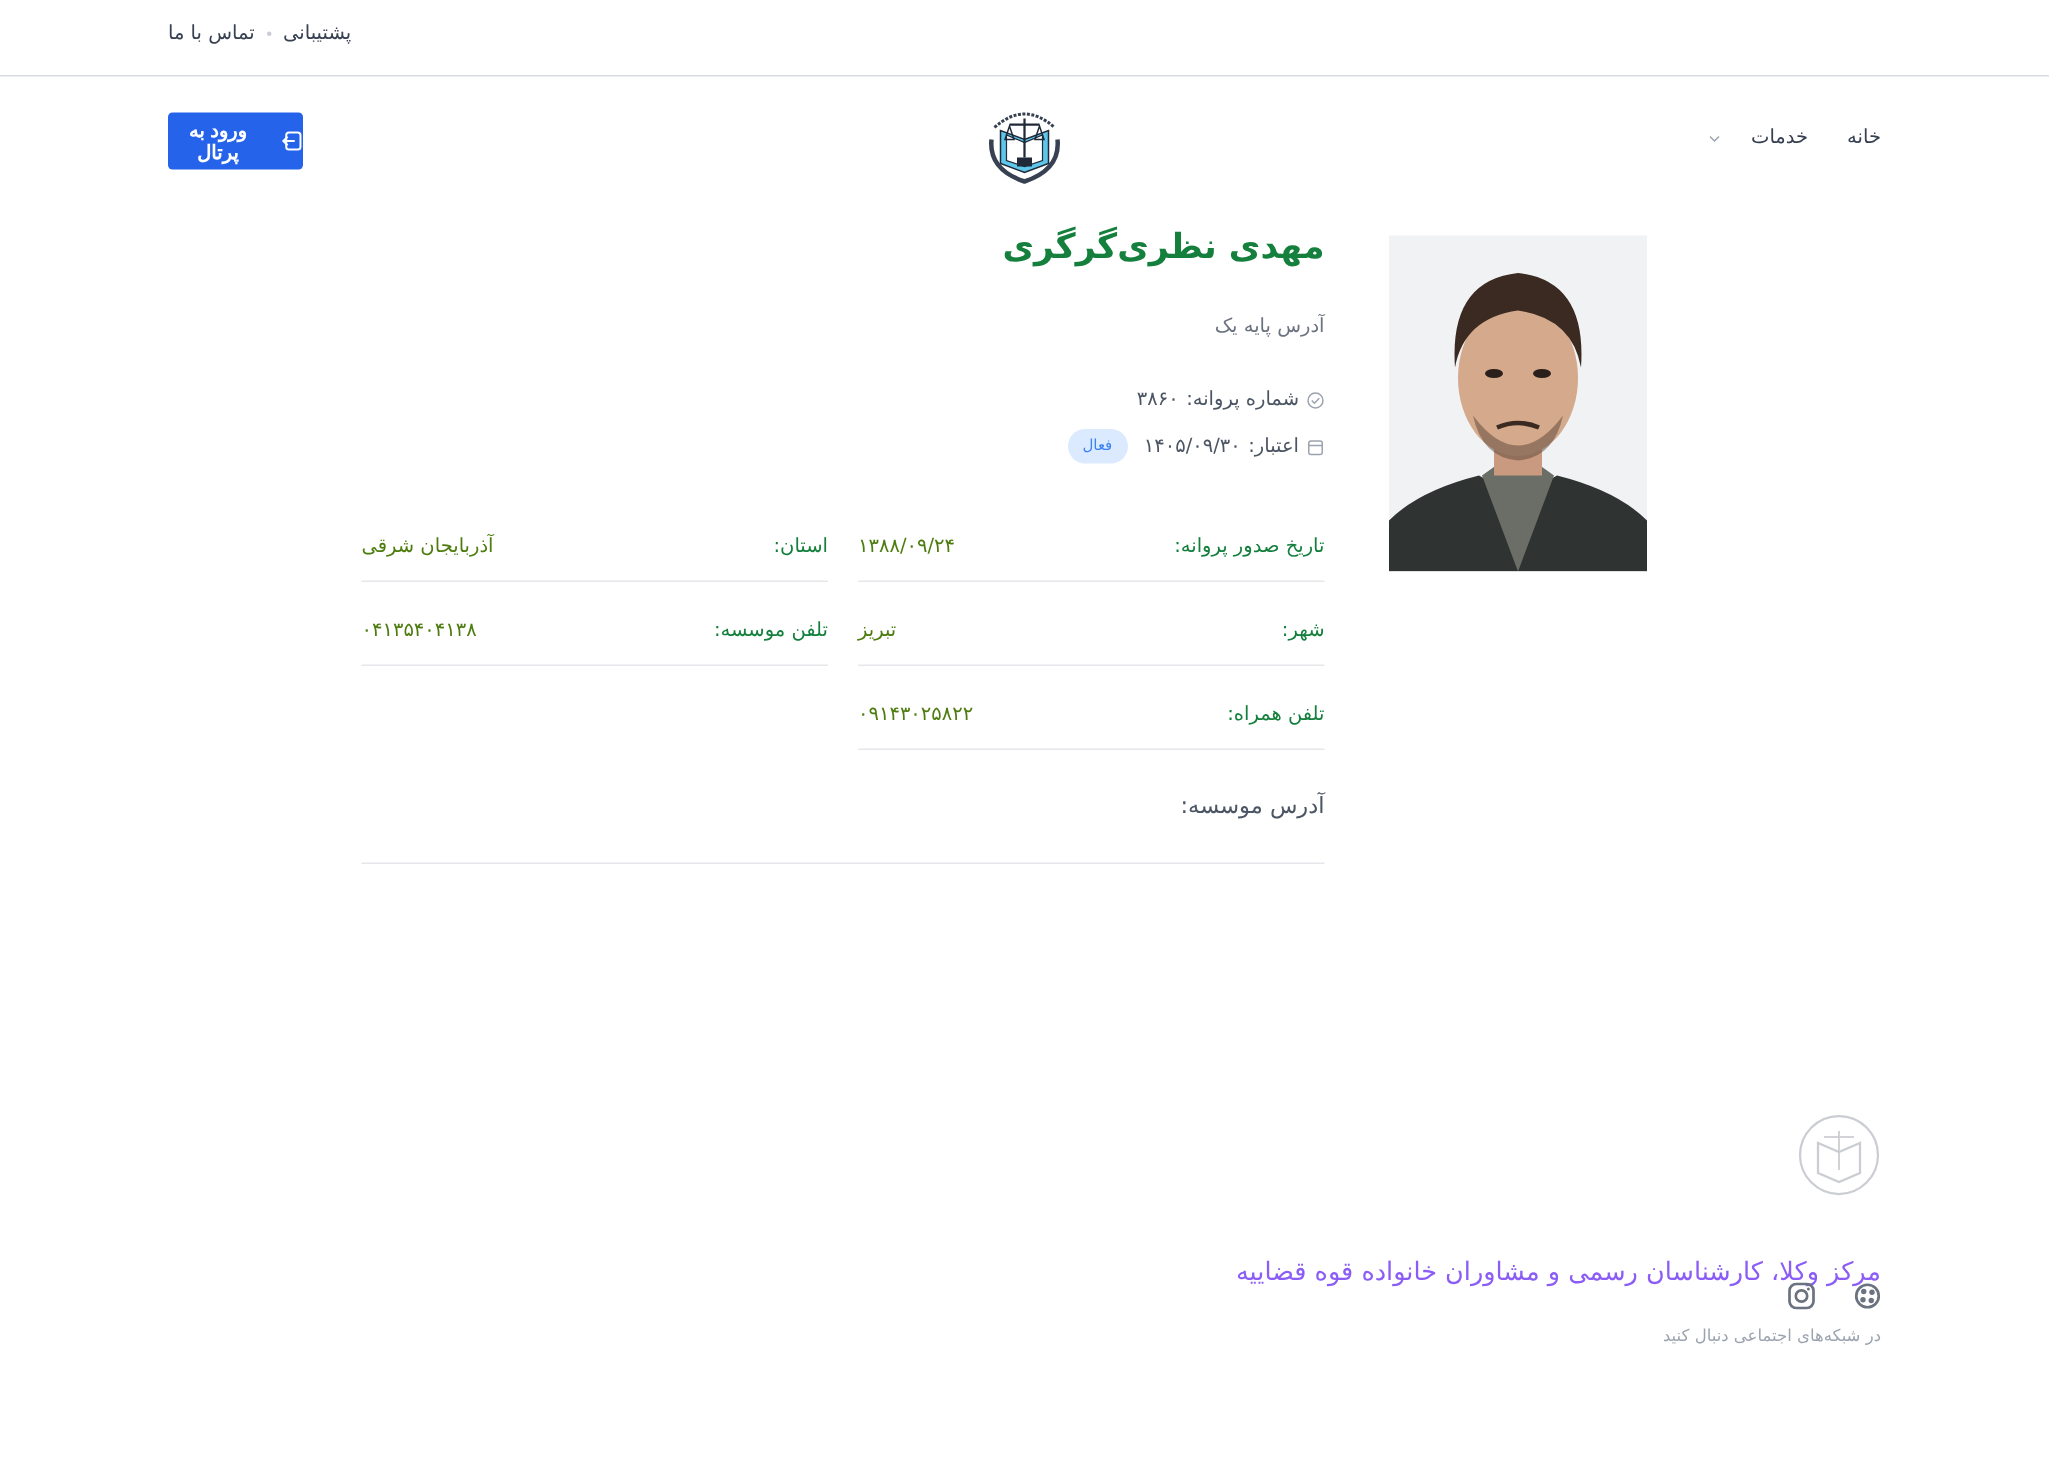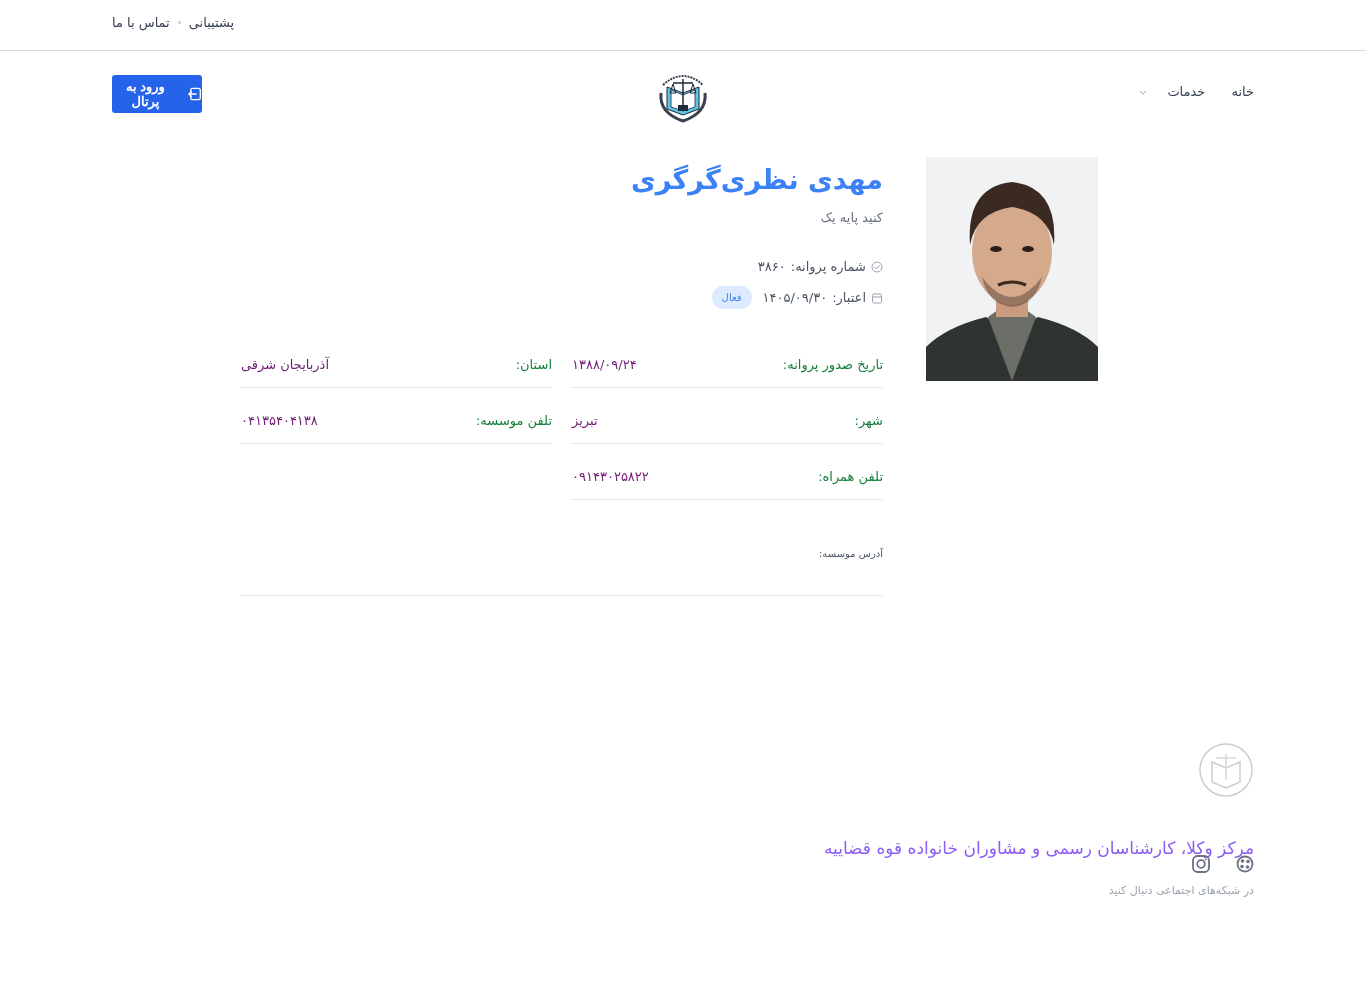--- a/index.html
+++ b/index.html
@@ -15,38 +15,38 @@
     
     .nav { position: absolute; right: 112px; top: 84px; display: flex; align-items: center; gap: 26px; font-size: 13px; color: #374151; }
     .nav .item { display: flex; align-items: center; gap: 19px; cursor: pointer; }
     .nav .chev { width: 10px; height: 10px; }
     .logo { position: absolute; left: 653px; top: 63px; width: 60px; height: 62px; }
     .portal-btn { position: absolute; left: 112px; top: 75px; width: 90px; height: 38px; background: #2563eb; border-radius: 3px; color: #fff; display: flex; align-items: center; justify-content: center; gap: 8px; font-size: 13px; font-weight: bold; cursor: pointer; border: none; }
     .portal-btn svg { width: 16px; height: 16px; }
 
     
     .photo { position: absolute; left: 926px; top: 157px; width: 172px; height: 224px; background: #f3f4f6; overflow: hidden; }
-    .name { position: absolute; right: 483px; top: 164px; font-size: 27px; font-weight: bold; color: #3b82f6; white-space: nowrap; }
+    .name { position: absolute; right: 483px; top: 152px; font-size: 23px; font-weight: bold; color: #15803d; white-space: nowrap; }
     .rank { position: absolute; right: 483px; top: 210px; font-size: 13px; color: #6b7280; }
     .meta { position: absolute; right: 483px; font-size: 13px; color: #4b5563; display: flex; align-items: center; gap: 5px; }
     .meta svg { width: 12px; height: 12px; }
     .meta1 { top: 259px; }
     .meta2 { top: 286px; }
     .badge { background: #dbeafe; color: #3b82f6; font-size: 10px; border-radius: 14px; padding: 6px 10px; margin-right: 6px; text-align: right; }
 
     
     .field { position: absolute; height: 56px; border-bottom: 1px solid #e5e7eb; display: flex; justify-content: space-between; align-items: center; font-size: 13px; }
     .field .lbl { color: #15803d; }
-    .field .val { color: #701a75; }
+    .field .val { color: #4d7c0f; }
     .col-r { right: 483px; width: 311px; }
     .col-l { right: 814px; width: 311px; }
     .row1 { top: 341px; height: 47px; }
     .row2 { top: 397px; height: 47px; }
     .row3 { top: 453px; height: 47px; }
-    .address { position: absolute; right: 483px; top: 548px; width: 642px; height: 48px; border-bottom: 1px solid #e5e7eb; font-size: 10px; }
+    .address { position: absolute; right: 483px; top: 528px; width: 642px; height: 48px; border-bottom: 1px solid #e5e7eb; font-size: 15px; }
     .address .lbl { color: #4b5563; display: block; }
     .address .val { color: #1f2937; display: block; margin-top: 4px; }
 
     
     .flogo { position: absolute; left: 1198px; top: 742px; width: 56px; height: 56px; opacity: 0.35; }
     .ftext { position: absolute; right: 112px; top: 838px; font-size: 17px; color: #8b5cf6; white-space: nowrap; }
     .social { position: absolute; left: 1190px; top: 853px; display: flex; gap: 22px; direction: ltr; }
     .social svg { width: 22px; height: 22px; cursor: pointer; }
     .follow { position: absolute; right: 112px; top: 884px; font-size: 11px; color: #9ca3af; }
   </style>
@@ -102,21 +102,21 @@
     <ellipse cx="86" cy="95" rx="40" ry="52" fill="#d4a98c"></ellipse>
     <path d="M44 88 Q40 30 86 25 Q132 30 128 88 Q122 55 86 50 Q50 55 44 88 Z" fill="#3a2a22"></path>
     <ellipse cx="70" cy="92" rx="6" ry="3" fill="#2a1f1a"></ellipse>
     <ellipse cx="102" cy="92" rx="6" ry="3" fill="#2a1f1a"></ellipse>
     <path d="M72 128 Q86 122 100 128" fill="none" stroke="#3a2a22" stroke-width="3"></path>
     <path d="M56 120 Q86 160 116 120 Q110 148 86 150 Q62 148 56 120 Z" fill="#5a4336" opacity="0.5"></path>
   </svg>
 </div>
 
 <div class="name">مهدی نظری‌گرگری</div>
-<div class="rank">کنید پایه یک</div>
+<div class="rank">آدرس پایه یک</div>
 
 <div class="meta meta1">
   <svg viewBox="0 0 12 12">
       <circle cx="6" cy="6" r="5" fill="none" stroke="#9ca3af" stroke-width="1"></circle>
       <path d="M3.5 6 L5.3 7.8 L8.5 4.5" fill="none" stroke="#9ca3af" stroke-width="1"></path>
     </svg>
   <span>شماره پروانه:</span>
   <span>۳۸۶۰</span>
 </div>
 

